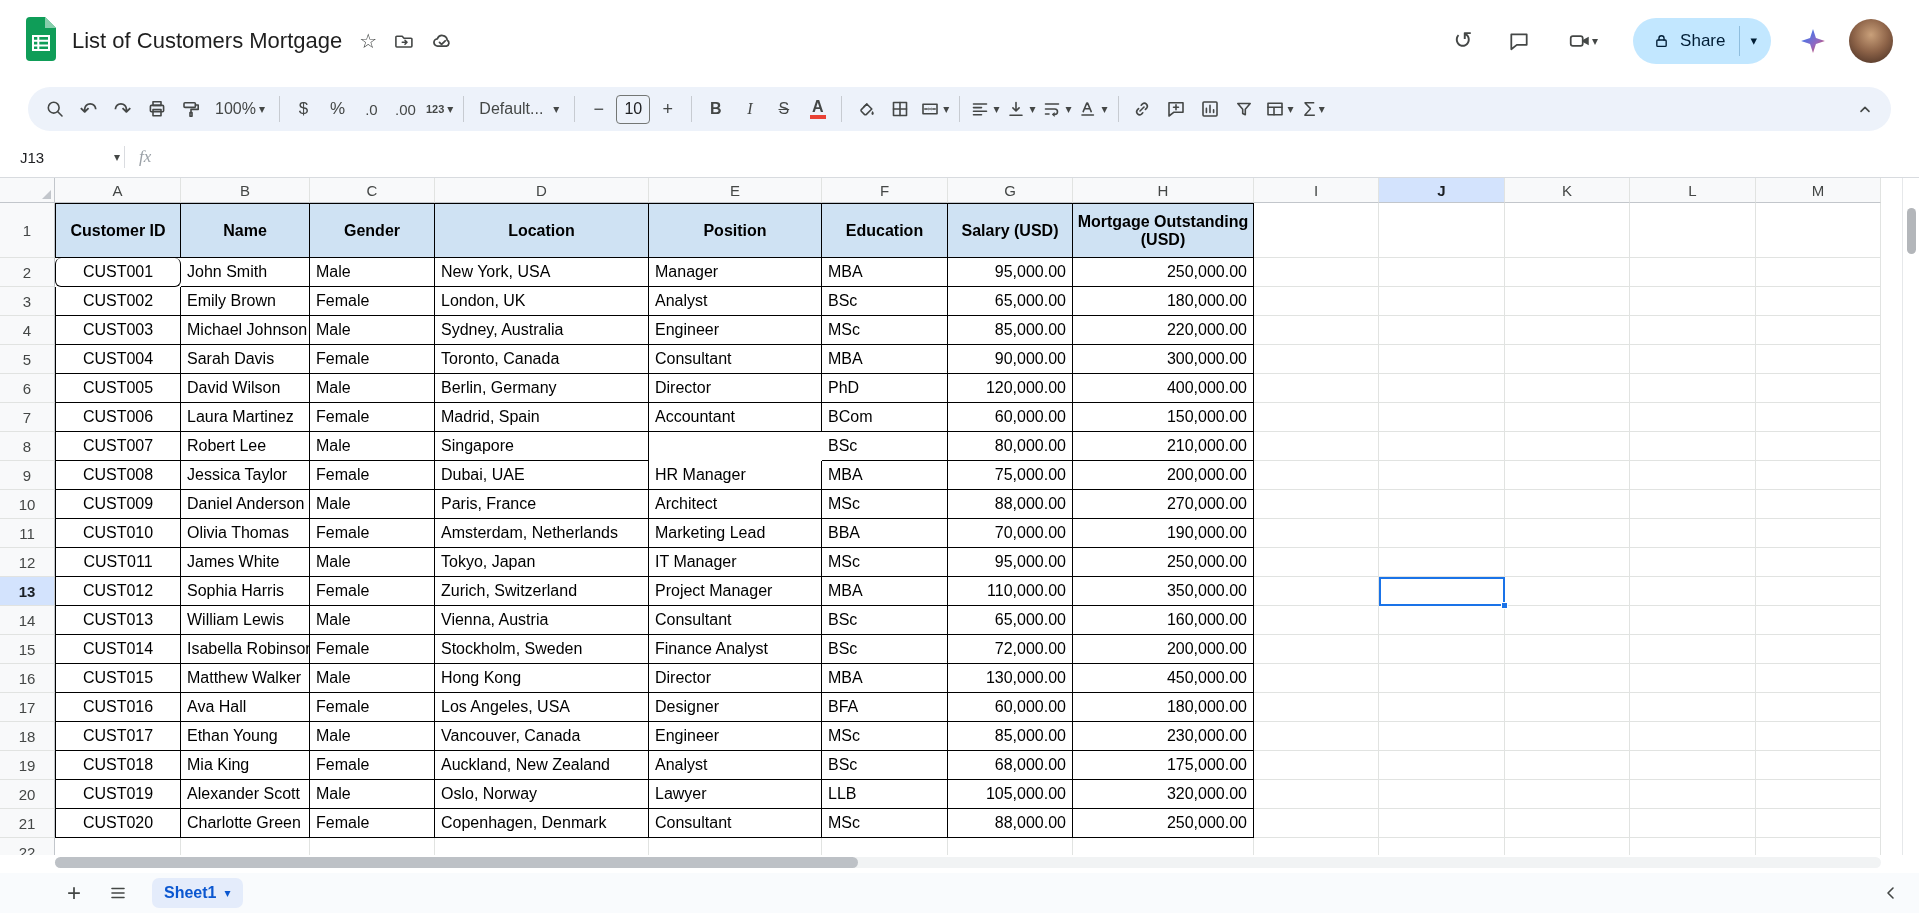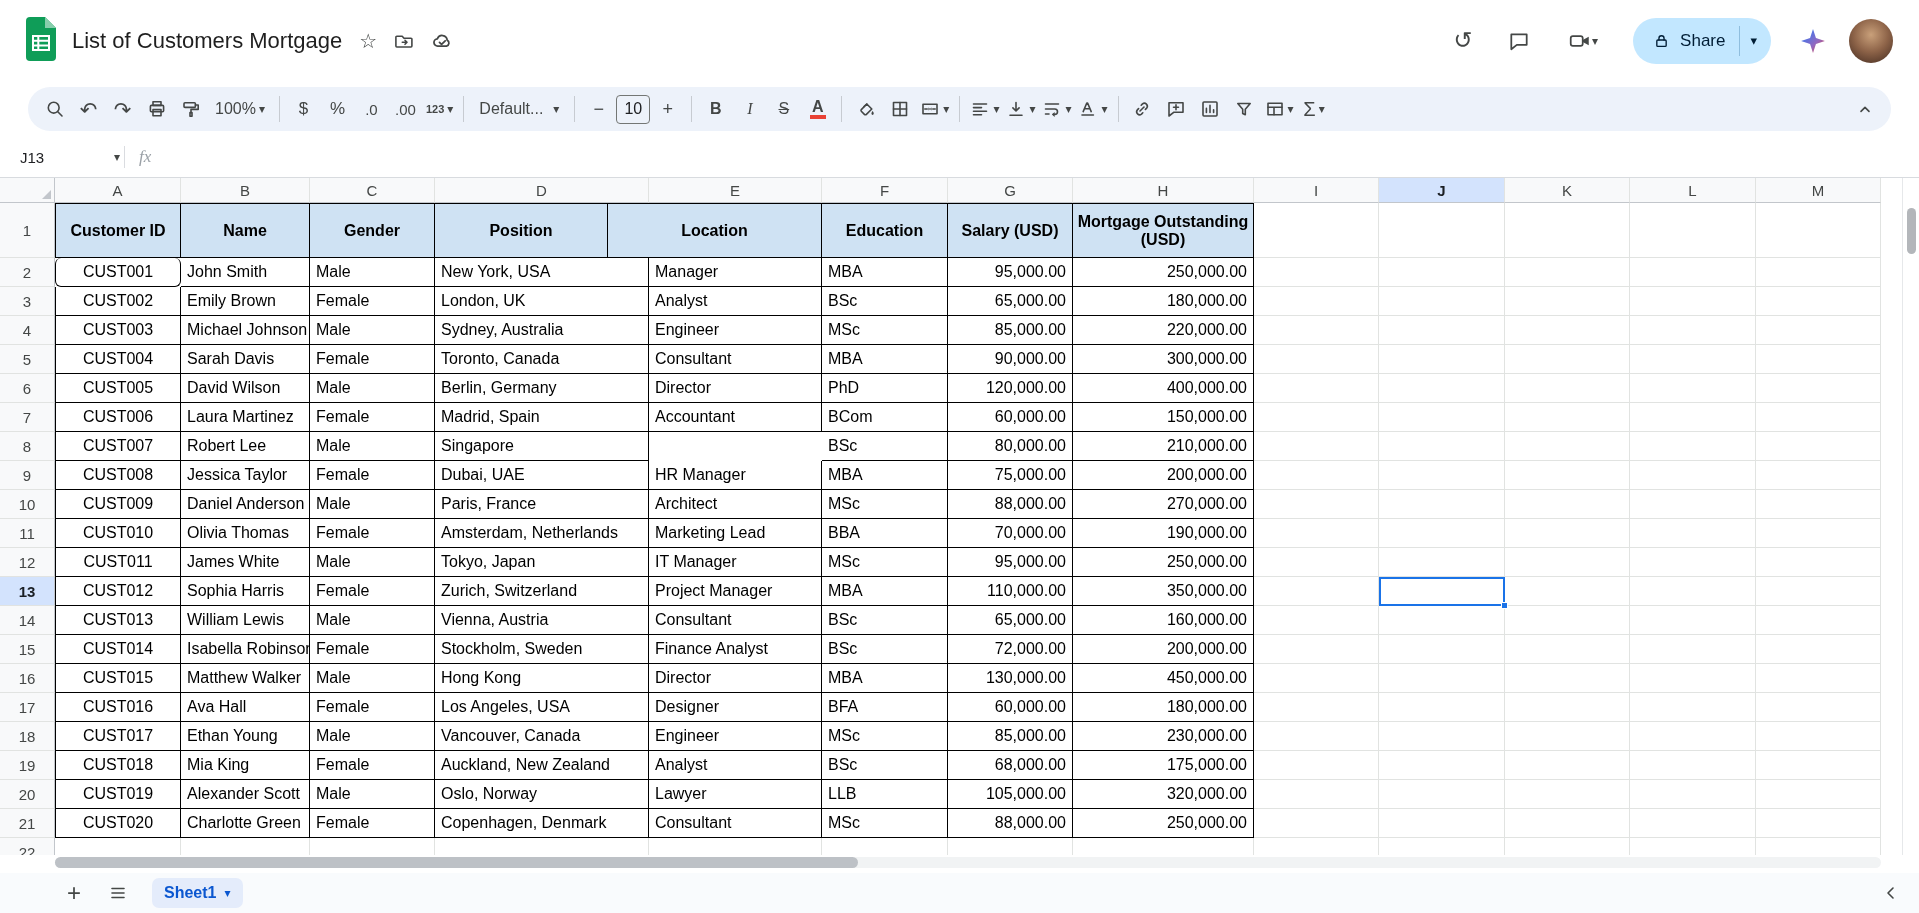--- a/index.html
+++ b/index.html
@@ -342,22 +342,22 @@
     <div class="formula-input"></div>
   </div>
 
   <div class="grid">
     <div class="grid-rows">
         <div class="grow" style="height: 55px;">
           <div class="rowhdr">1</div>
           <div class="cell th c0" style="width: 126px;">Customer ID</div>
           <div class="cell th" style="width: 129px;">Name</div>
           <div class="cell th" style="width: 125px;">Gender</div>
+          <div class="cell th" style="width: 214px;">Location</div>
           <div class="cell th" style="width: 173px;">Position</div>
-          <div class="cell th" style="width: 214px;">Location</div>
           <div class="cell th" style="width: 126px;">Education</div>
           <div class="cell th" style="width: 125px;">Salary (USD)</div>
           <div class="cell th" style="width: 181px;">Mortgage Outstanding (USD)</div>
           <div class="cell" style="width: 125px;"></div>
           <div class="cell" style="width: 126px;"></div>
           <div class="cell" style="width: 125px;"></div>
           <div class="cell" style="width: 126px;"></div>
           <div class="cell" style="width: 125px;"></div>
         </div>
         <div class="grow" style="height: 29px;">

